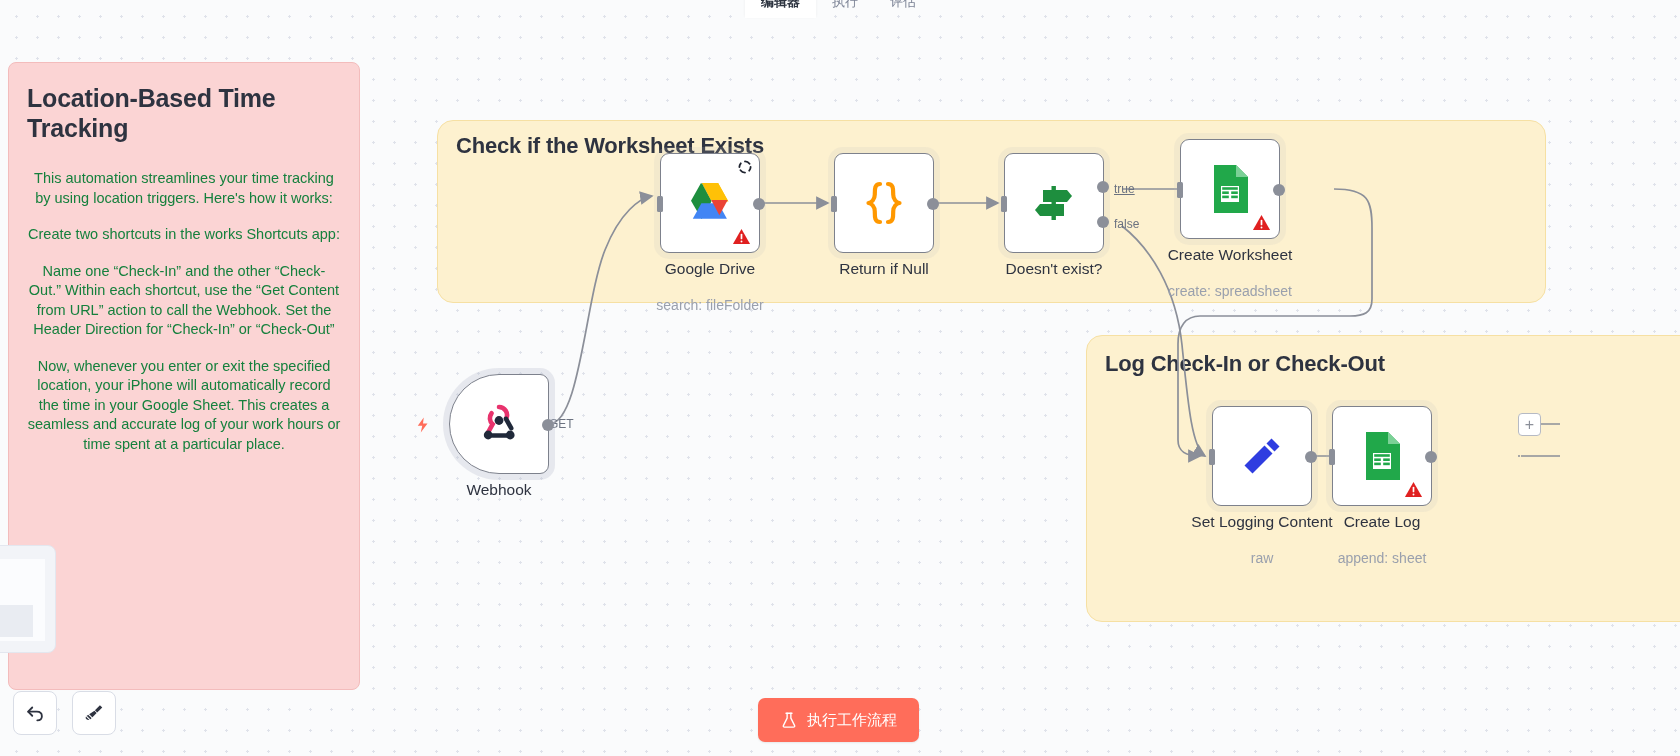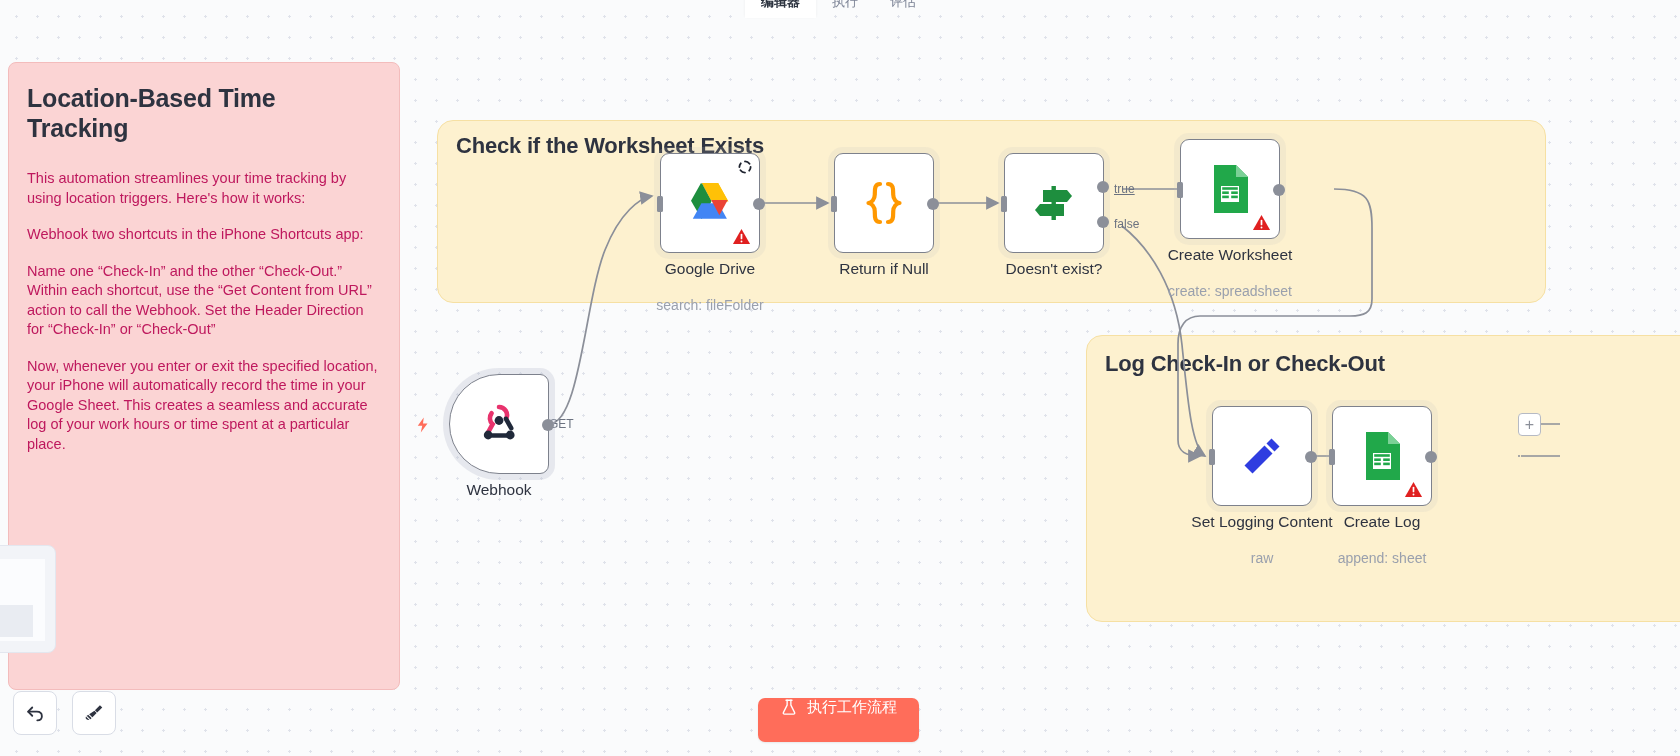--- a/index.html
+++ b/index.html
@@ -42,41 +42,42 @@
     background: #ffffff;
     color: #2d3440;
     font-weight: 600;
     box-shadow: 0 -1px 3px rgba(0,0,0,.06);
   }
 
   
   .sticky {
     position: absolute;
     left: 8px; top: 62px;
-    width: 392px; height: 628px;
+    width: 352px; height: 628px;
     background: #fbd4d4;
     border: 1px solid #f3bcbc;
     border-radius: 8px;
     padding: 20px 18px;
     z-index: 5;
     overflow: hidden;
   }
   .sticky h1 {
     margin: 0 0 26px 0;
     font-size: 25px;
     line-height: 30px;
     font-weight: 700;
     color: #2e3340;
     letter-spacing: -0.2px;
   }
   .sticky p {
     margin: 0 0 17px 0;
     font-size: 14.5px;
     line-height: 19.5px;
-    color: #be185d;
+    color: #15803d;
+    text-align: center;
   }
 
   
   .group {
     position: absolute;
     background: #fdf1cf;
     border: 1px solid #f6e0a3;
     border-radius: 16px;
     z-index: 1;
   }
@@ -226,21 +227,21 @@
   #execute-btn {
     position: absolute;
     left: 758px; top: 698px;
     height: 44px;
     padding: 0 22px;
     background: #ff6d5a;
     color: #ffffff;
     border: none;
     border-radius: 7px;
     display: flex;
-    align-items: flex-start;
+    align-items: center;
     gap: 9px;
     font-size: 15px;
     font-family: "Liberation Sans", "DejaVu Sans", sans-serif;
     z-index: 30;
     cursor: pointer;
     box-shadow: 0 1px 2px rgba(0,0,0,.08);
   }
 </style>
 </head>
 <body>
@@ -249,21 +250,21 @@
 
   <div class="tabbar">
     <div class="tab active">编辑器</div>
     <div class="tab">执行</div>
     <div class="tab">评估</div>
   </div>
 
   <div class="sticky">
     <h1>Location-Based Time Tracking</h1>
     <p>This automation streamlines your time tracking by using location triggers. Here's how it works:</p>
-    <p>Webhook two shortcuts in the iPhone Shortcuts app:</p>
+    <p>Create two shortcuts in the works Shortcuts app:</p>
     <p>Name one “Check-In” and the other “Check-Out.” Within each shortcut, use the “Get Content from URL” action to call the Webhook. Set the Header Direction for “Check-In” or “Check-Out”</p>
     <p>Now, whenever you enter or exit the specified location, your iPhone will automatically record the time in your Google Sheet. This creates a seamless and accurate log of your work hours or time spent at a particular place.</p>
   </div>
 
   <div class="group" id="group-check">
     <div class="group-title">Check if the Worksheet Exists</div>
   </div>
   <div class="group" id="group-log">
     <div class="group-title">Log Check-In or Check-Out</div>
   </div>

